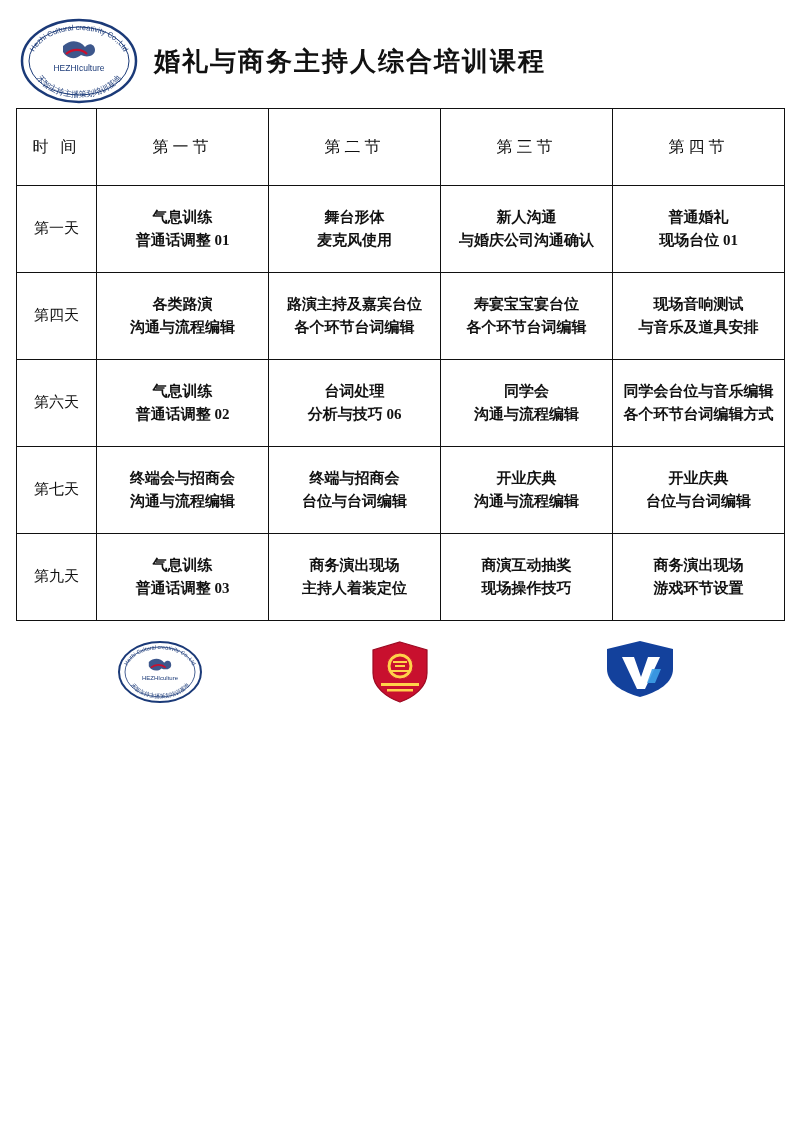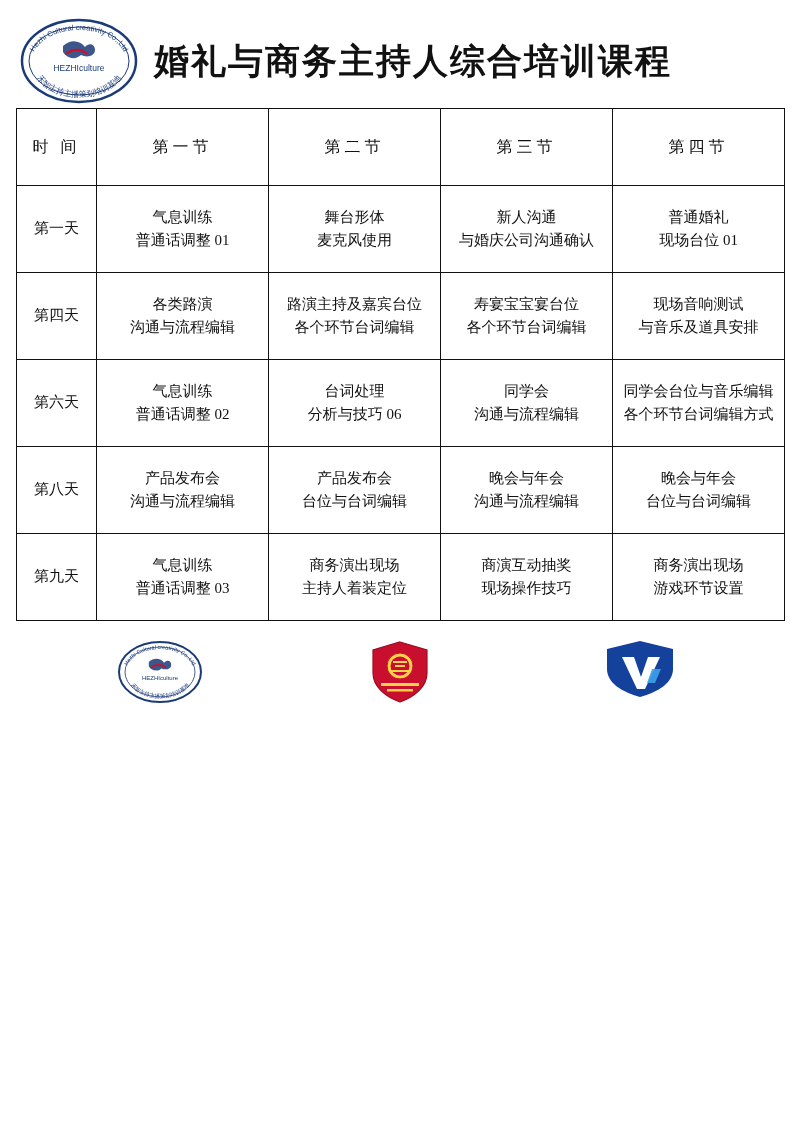--- a/index.html
+++ b/index.html
@@ -26,21 +26,21 @@
   }
   .logo-stamp {
     width: 122px;
     height: 88px;
     flex: 0 0 122px;
     position: relative;
   }
   .logo-stamp svg { display: block; }
 
   .header-title {
-    font-size: 35px;
+    font-size: 26px;
     font-weight: bold;
     letter-spacing: 2px;
     margin-left: 14px;
     white-space: nowrap;
     font-family: "Liberation Serif", "DejaVu Serif", serif;
   }
 
   
   .table-wrap {
     padding: 0 16px;
@@ -72,20 +72,21 @@
   table.schedule col.c2 { width: 172px; }
   table.schedule col.c3 { width: 172px; }
   table.schedule col.c4 { width: 172px; }
 
   td.daycell {
     font-size: 15px;
     letter-spacing: 0px;
   }
   td.cell {
     height: 74px;
+    font-weight: bold;
   }
   .line { display: block; }
 
   
   .footer {
     margin-top: 18px;
     height: 130px;
     position: relative;
     display: flex;
     align-items: flex-start;
@@ -197,35 +198,35 @@
           <td class="cell">
             <span class="line">同学会</span>
             <span class="line">沟通与流程编辑</span>
           </td>
           <td class="cell">
             <span class="line">同学会台位与音乐编辑</span>
             <span class="line">各个环节台词编辑方式</span>
           </td>
         </tr>
         <tr>
-          <td class="daycell">第八天</td>
-          <td class="cell">
-            <span class="line">产品发布会</span>
+          <td class="daycell">第七天</td>
+          <td class="cell">
+            <span class="line">终端会与招商会</span>
             <span class="line">沟通与流程编辑</span>
           </td>
           <td class="cell">
-            <span class="line">产品发布会</span>
+            <span class="line">终端与招商会</span>
             <span class="line">台位与台词编辑</span>
           </td>
           <td class="cell">
-            <span class="line">晚会与年会</span>
+            <span class="line">开业庆典</span>
             <span class="line">沟通与流程编辑</span>
           </td>
           <td class="cell">
-            <span class="line">晚会与年会</span>
+            <span class="line">开业庆典</span>
             <span class="line">台位与台词编辑</span>
           </td>
         </tr>
         <tr>
           <td class="daycell">第九天</td>
           <td class="cell">
             <span class="line">气息训练</span>
             <span class="line">普通话调整 03</span>
           </td>
           <td class="cell">

